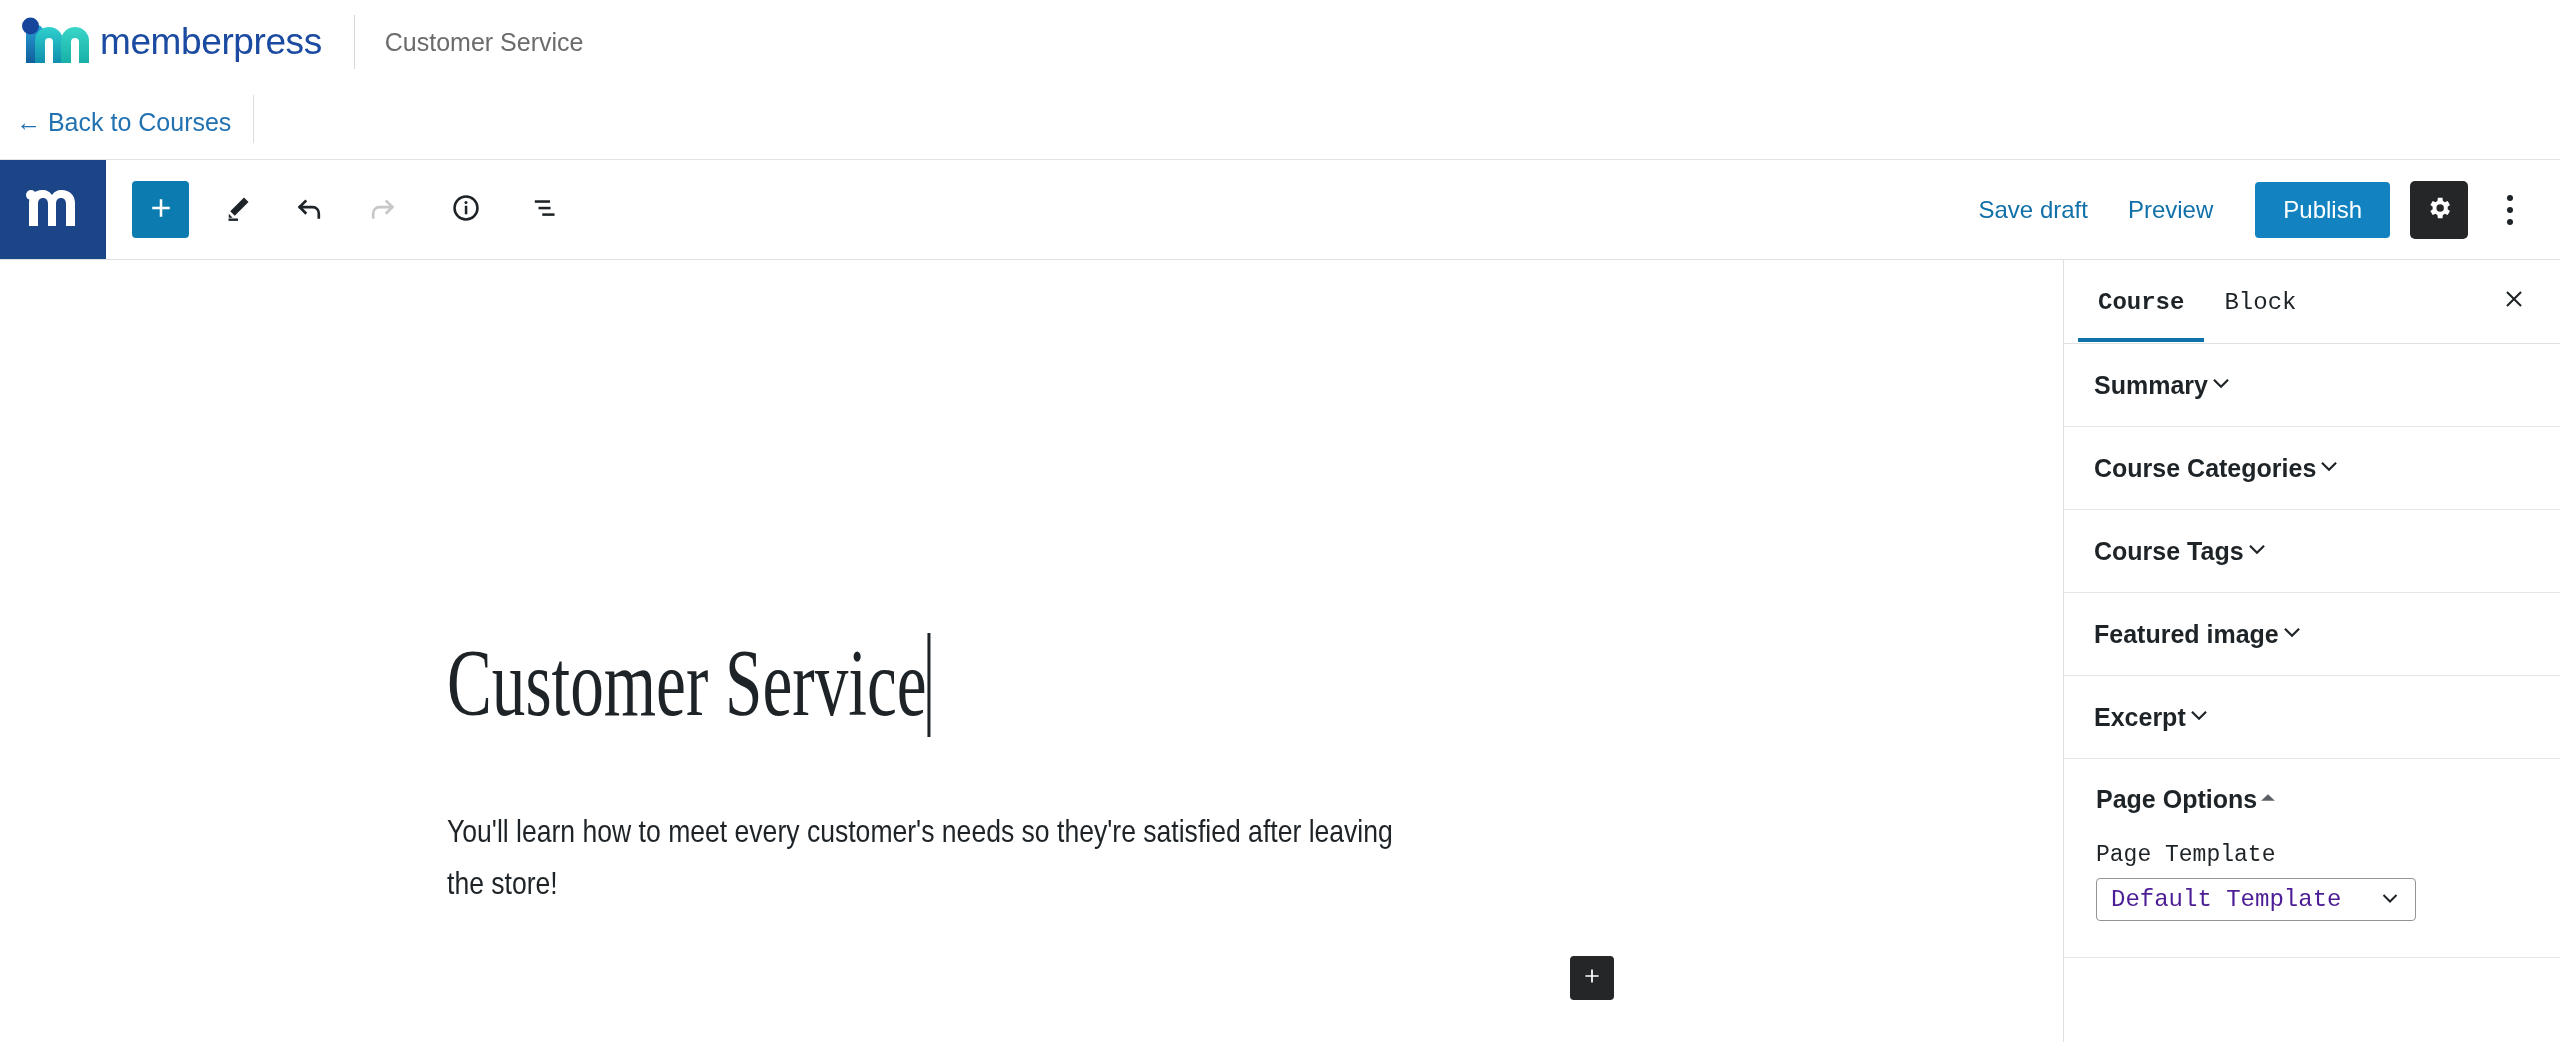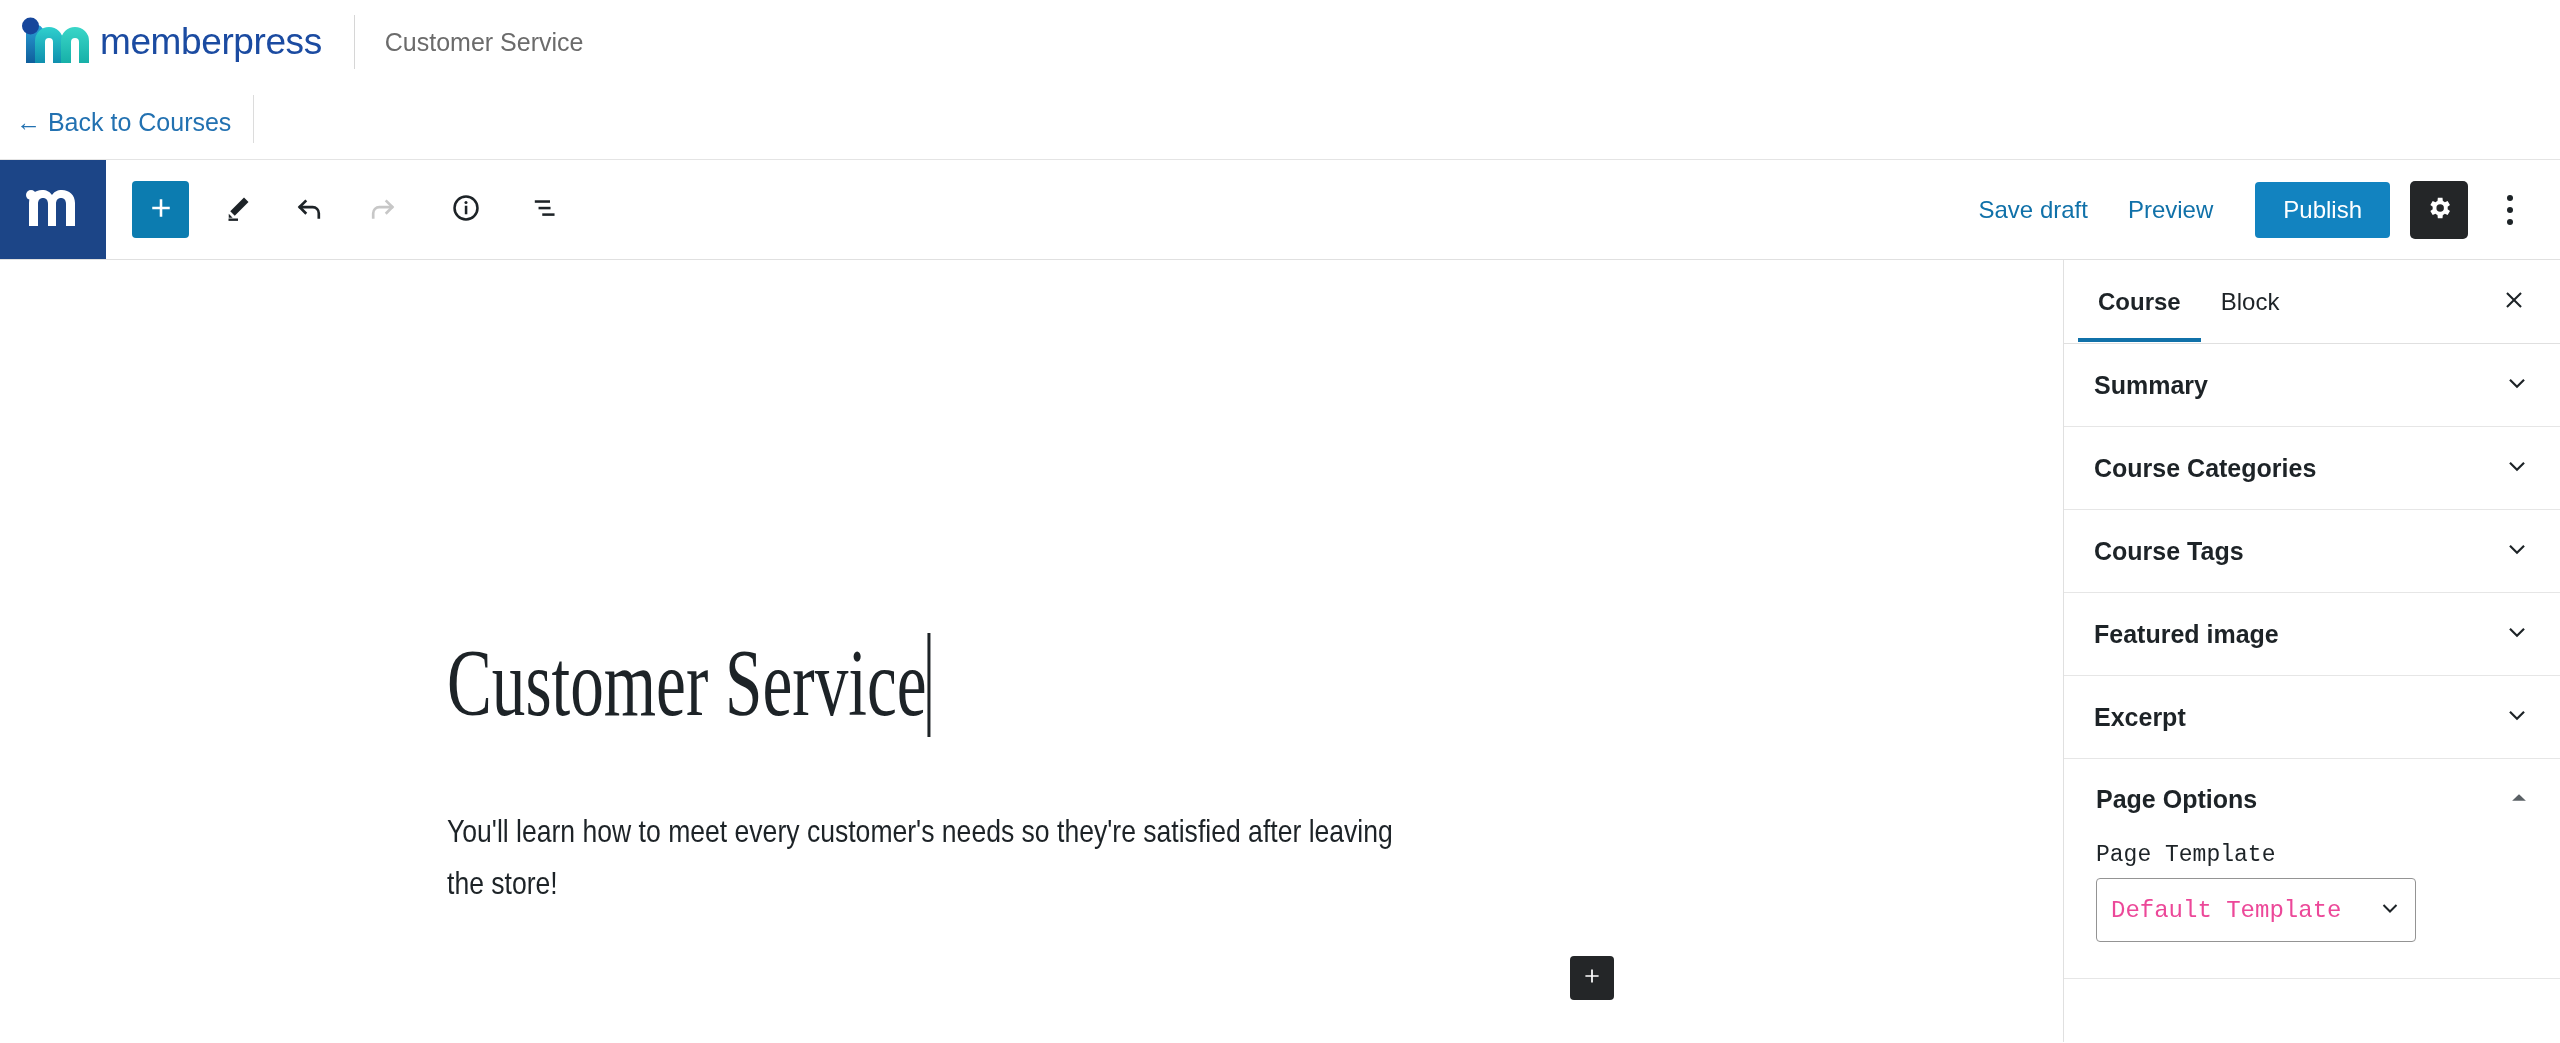--- a/index.html
+++ b/index.html
@@ -224,20 +224,21 @@
     background: #ffffff;
     display: flex;
     flex-direction: column;
   }
   .sb-tabs {
     display: flex;
     align-items: center;
     height: 84px;
     border-bottom: 1px solid #e0e0e0;
     padding: 0 8px 0 0;
+    font-family: Liberation Mono, monospace;
   }
   .sb-tab {
     font-size: 24px;
     color: #1d2327;
     padding: 26px 20px 25px 20px;
     position: relative;
     cursor: pointer;
     white-space: nowrap;
   }
   .sb-tab:first-child { margin-left: 14px; }
@@ -256,47 +257,47 @@
     cursor: pointer;
     margin-right: 10px;
   }
   .sb-panel {
     border-bottom: 1px solid #e6e6e6;
     padding: 0;
   }
   .sb-panel-head {
     display: flex;
     align-items: center;
-    justify-content: space-between;
+    justify-content: flex-start;
     padding: 26px 30px 26px 30px;
     cursor: pointer;
   }
   .sb-panel-title {
     font-size: 25px;
     font-weight: bold;
     color: #1d2327;
   }
   .sb-panel-body { padding: 2px 30px 36px 32px; font-family: Liberation Mono, monospace; }
   .field-label {
     font-size: 23px;
     color: #1d2327;
     margin-bottom: 10px;
   }
   .select-wrap {
     position: relative;
     width: 320px;
   }
   .select-box {
     width: 100%;
-    height: 64px;
+    height: 43px;
     border: 1px solid #949494;
     border-radius: 4px;
     background: #ffffff;
     font-size: 24px;
-    color: #ec4899;
+    color: #4c1d95;
     padding: 0 46px 0 14px;
     font-family: inherit;
     appearance: none;
     -webkit-appearance: none;
     cursor: pointer;
   }
   .select-chev {
     position: absolute;
     right: 14px; top: 50%;
     transform: translateY(-50%);

